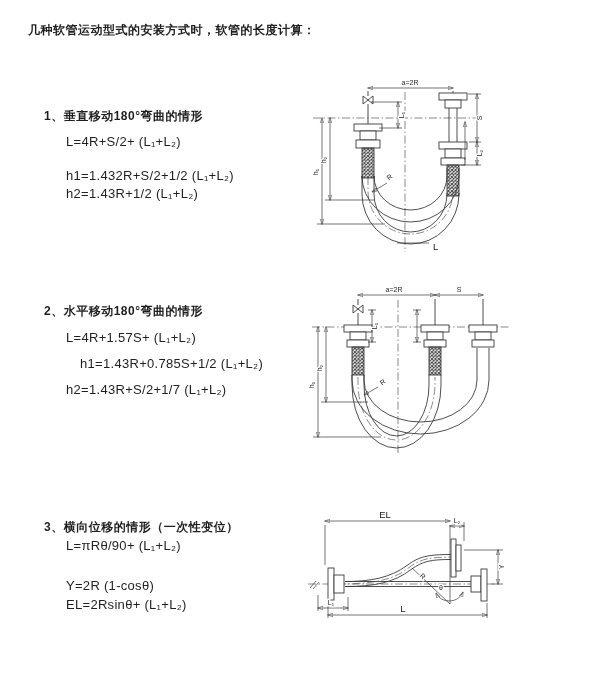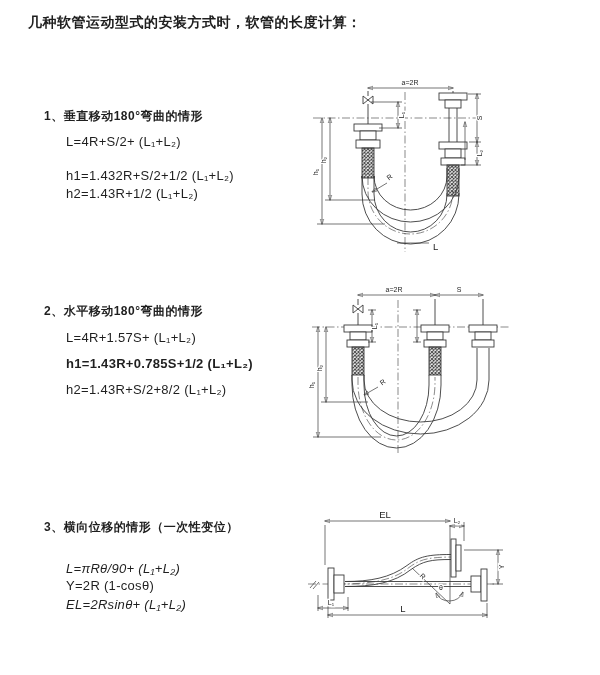--- a/index.html
+++ b/index.html
@@ -2,26 +2,26 @@
 <html><head>
 <meta charset="utf-8">
 <style>
   html,body{margin:0;padding:0;}
   body{
     width:600px;height:675px;position:relative;background:#ffffff;
     font-family:"Liberation Sans","DejaVu Sans",sans-serif;color:#1f1f1f;
     overflow:hidden;
   }
   .abs{position:absolute;white-space:nowrap;}
-  .title{left:28px;top:14px;font-size:14px;font-weight:bold;letter-spacing:.5px;text-align:center;}
+  .title{left:28px;top:22px;font-size:12px;font-weight:bold;letter-spacing:.5px;text-align:center;}
   .sec-heading{font-size:12px;font-weight:bold;letter-spacing:.5px;}
   .formula{font-size:13px;letter-spacing:.3px;}
   #s1h{left:44px;top:108px;} #s1f0{left:66px;top:134px;} #s1f1{left:66px;top:160px;margin-top:8px;} #s1f2{left:66px;top:186px;text-align:right;}
-  #s2h{left:44px;top:303px;} #s2f0{left:66px;top:330px;} #s2f1{left:66px;top:356px;font-weight:bold;} #s2f2{left:66px;top:382px;}
-  #s3h{left:44px;top:519px;text-align:right;} #s3f0{left:66px;top:561px;font-style:italic;} #s3f1{left:66px;top:578px;} #s3f2{left:66px;top:597px;font-style:italic;}
+  #s2h{left:44px;top:303px;} #s2f0{left:66px;top:330px;} #s2f1{left:80px;top:356px;} #s2f2{left:66px;top:382px;}
+  #s3h{left:44px;top:519px;text-align:right;} #s3f0{left:66px;top:538px;} #s3f1{left:66px;top:578px;} #s3f2{left:66px;top:597px;}
   svg.dwg{position:absolute;}
   #d1{left:305px;top:72px;}
   #d2{left:306px;top:282px;}
   #d3{left:300px;top:505px;}
   .dwg line,.dwg path,.dwg rect,.dwg polygon{stroke:#3a3a3a;fill:none;stroke-width:.9px;}
   .dwg .dim{stroke-width:.7px;}
   .dwg .cl{stroke-width:.6px;stroke-dasharray:8 2.5 1.5 2.5;}
   .dwg .fw{fill:#ffffff;}
   .dwg .fh{fill:url(#hx1);}
   .dwg text{font:7px "Liberation Sans","DejaVu Sans",sans-serif;fill:#1f1f1f;
@@ -34,21 +34,21 @@
 <div class="abs title">几种软管运动型式的安装方式时，软管的长度计算：</div>
 
 <div class="abs sec-heading" id="s1h">1、垂直移动180°弯曲的情形</div>
 <div class="abs formula" id="s1f0">L=4R+S/2+ (L₁+L₂)</div>
 <div class="abs formula" id="s1f1">h1=1.432R+S/2+1/2 (L₁+L₂)</div>
 <div class="abs formula" id="s1f2">h2=1.43R+1/2 (L₁+L₂)</div>
 
 <div class="abs sec-heading" id="s2h">2、水平移动180°弯曲的情形</div>
 <div class="abs formula" id="s2f0">L=4R+1.57S+ (L₁+L₂)</div>
 <div class="abs formula" id="s2f1">h1=1.43R+0.785S+1/2 (L₁+L₂)</div>
-<div class="abs formula" id="s2f2">h2=1.43R+S/2+8/2 (L₁+L₂)</div>
+<div class="abs formula" id="s2f2">h2=1.43R+S/2+1/7 (L₁+L₂)</div>
 
 <div class="abs sec-heading" id="s3h">3、横向位移的情形（一次性变位）</div>
 <div class="abs formula" id="s3f0">L=πRθ/90+ (L₁+L₂)</div>
 <div class="abs formula" id="s3f1">Y=2R (1-cosθ)</div>
 <div class="abs formula" id="s3f2">EL=2Rsinθ+ (L₁+L₂)</div>
 
 <svg id="d1" class="dwg" width="272" height="185" viewBox="0 0 272 185">
   <defs>
     <marker id="a1" viewBox="0 0 10 10" refX="9" refY="5" markerWidth="8" markerHeight="8" orient="auto-start-reverse">
       <path d="M0,1.8 L10,5 L0,8.2 z" fill="#3a3a3a" stroke="none"></path>

